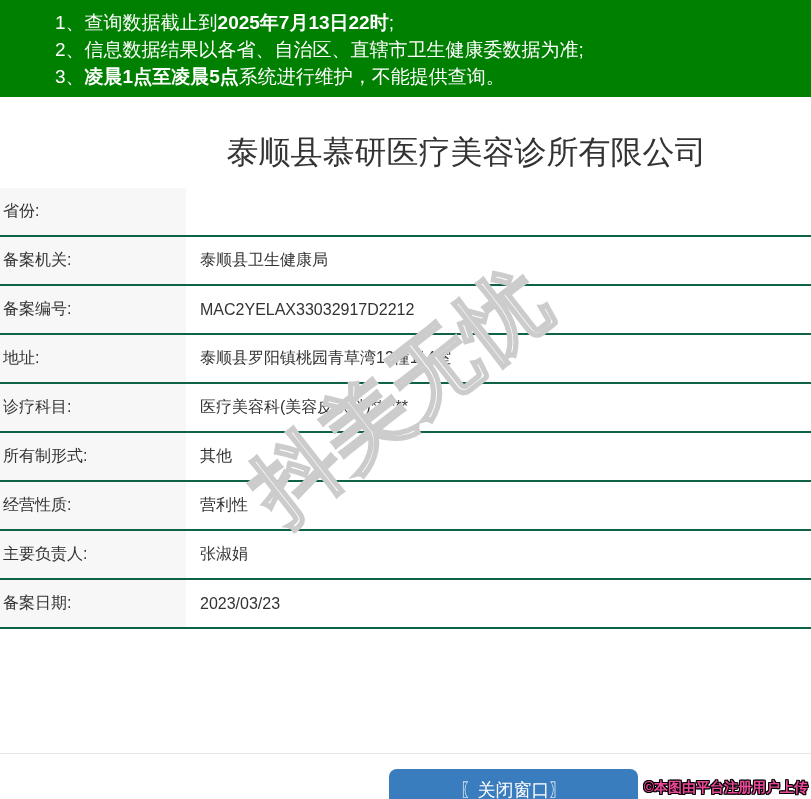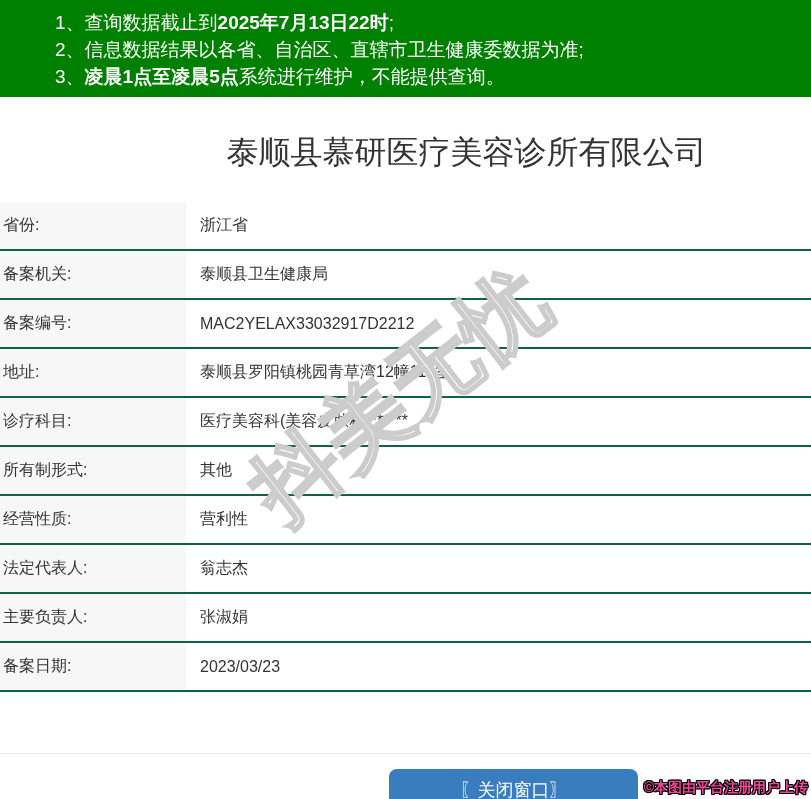--- a/index.html
+++ b/index.html
@@ -28,21 +28,21 @@
     position:absolute;
     top:131px; left:0; width:811px;
     padding-left:122px;
     text-align:center;
     font-size:32px;
     color:#333;
     white-space:nowrap;
   }
 
   
-  .info-table { position:absolute; top:202px; left:0; width:811px; z-index:1; }
+  .info-table { position:absolute; top:188px; left:0; width:811px; z-index:1; }
   .info-row {
     display:flex;
     height:49px;
     border-bottom:2px solid #0e6245;
     font-size:16px;
     color:#333;
     align-items:stretch;
   }
   .info-row .cell-label {
     width:186px;
@@ -114,21 +114,20 @@
   <div class="notice-line"><span>1、</span><span>查询数据截止到</span><b>2025年7月13日22时</b><span>;</span></div>
   <div class="notice-line"><span>2、</span><span>信息数据结果以各省、自治区、直辖市卫生健康委数据为准;</span><b></b><span></span></div>
   <div class="notice-line"><span>3、</span><span></span><b>凌晨1点至凌晨5点</b><span>系统进行维护，不能提供查询。</span></div>
 </div>
 
 <div class="page-title">泰顺县慕研医疗美容诊所有限公司</div>
 
 <div class="info-table">
   <div class="info-row">
     <div class="cell-label">省份:</div>
-    <div class="cell-value">浙江省</div>
   </div>
   <div class="info-row">
     <div class="cell-label">备案机关:</div>
     <div class="cell-value">泰顺县卫生健康局</div>
   </div>
   <div class="info-row">
     <div class="cell-label">备案编号:</div>
     <div class="cell-value">MAC2YELAX33032917D2212</div>
   </div>
   <div class="info-row">
@@ -141,24 +140,20 @@
   </div>
   <div class="info-row">
     <div class="cell-label">所有制形式:</div>
     <div class="cell-value">其他</div>
   </div>
   <div class="info-row">
     <div class="cell-label">经营性质:</div>
     <div class="cell-value">营利性</div>
   </div>
   <div class="info-row">
-    <div class="cell-label">法定代表人:</div>
-    <div class="cell-value">翁志杰</div>
-  </div>
-  <div class="info-row">
     <div class="cell-label">主要负责人:</div>
     <div class="cell-value">张淑娟</div>
   </div>
   <div class="info-row">
     <div class="cell-label">备案日期:</div>
     <div class="cell-value">2023/03/23</div>
   </div>
 </div>
 
 <div class="watermark">抖美无忧</div>

